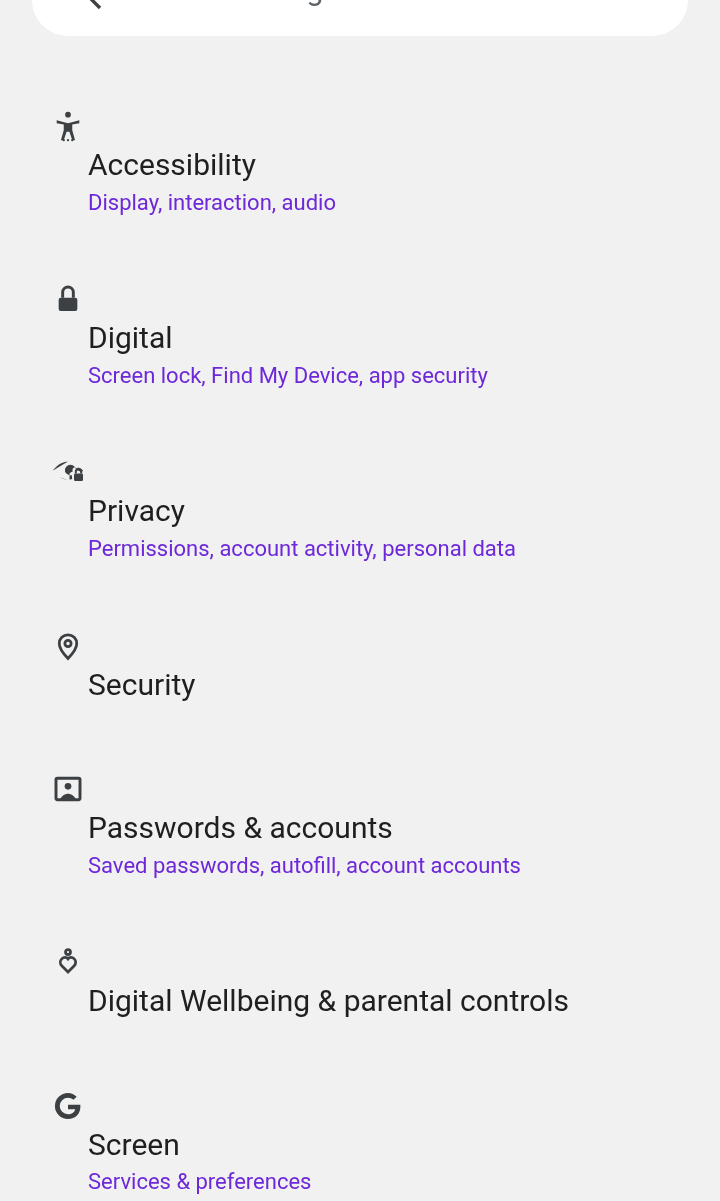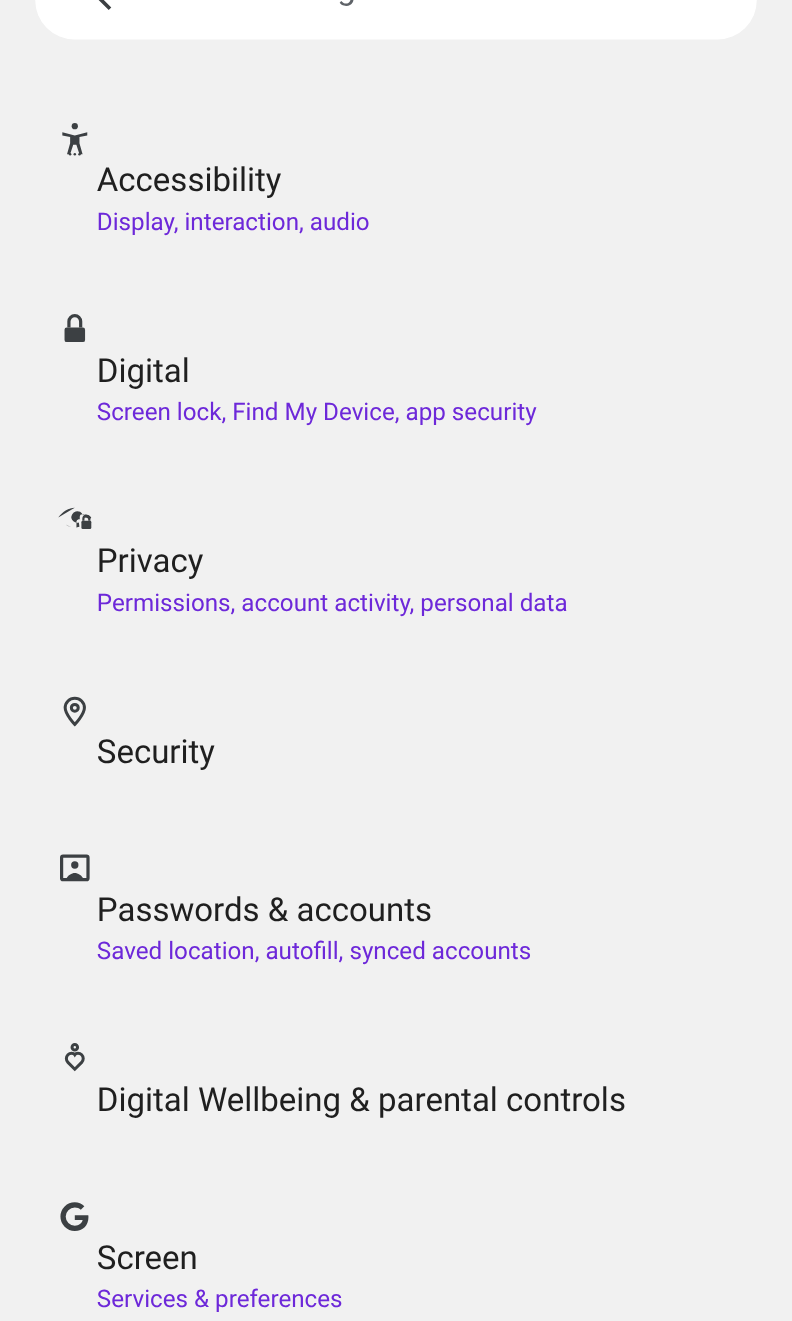--- a/index.html
+++ b/index.html
@@ -150,21 +150,21 @@
   <div class="settings-item">
     <span class="icon-box">
       <svg viewBox="0 0 24 24" width="32" height="32" fill="none" stroke="currentColor" stroke-width="2.2">
           <rect x="3" y="4" width="18" height="16" rx="1"></rect>
           <circle cx="12" cy="10" r="2.5" fill="currentColor" stroke="none"></circle>
           <path d="M6 20c1-3 4-4.5 6-4.5s5 1.5 6 4.5" fill="currentColor" stroke="none"></path>
         </svg>
     </span>
     <div class="text-box">
       <div class="title">Passwords &amp; accounts</div>
-      <div class="subtitle">Saved location, autofill, synced accounts</div>
+      <div class="subtitle">Saved passwords, autofill, account accounts</div>
     </div>
   </div>
 
   <div class="settings-item">
     <span class="icon-box">
       <svg viewBox="0 0 24 24" width="30" height="30" fill="none" stroke="currentColor" stroke-width="2.2">
           <circle cx="12" cy="4" r="2"></circle>
           <path d="M12 20l-5-5c-1.5-1.5-1.5-4 0-5.5s4-1.5 5 0c1-1.5 3.5-1.5 5 0s1.5 4 0 5.5z" fill="none"></path>
         </svg>
     </span>

